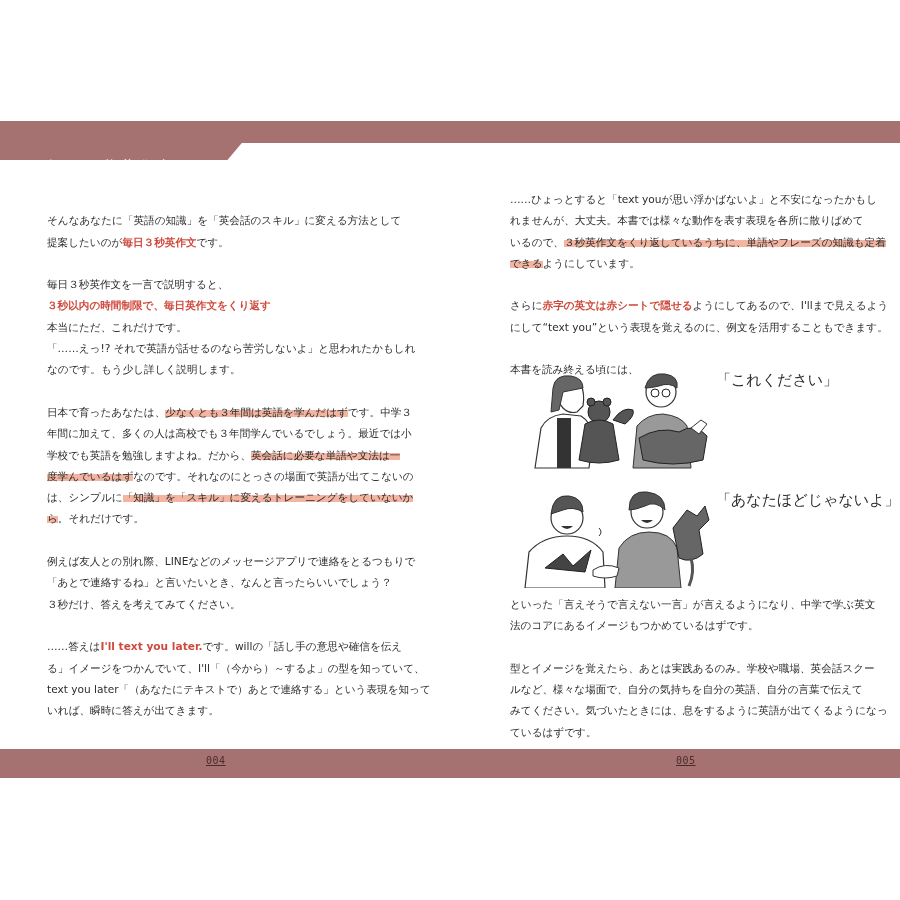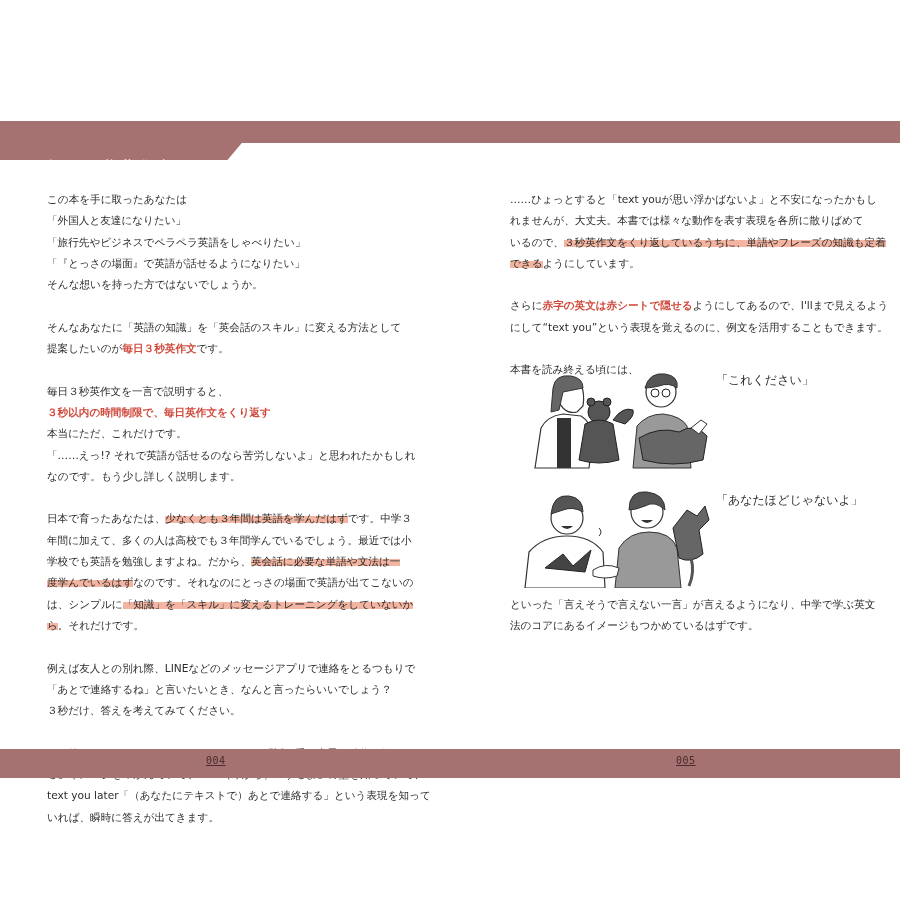--- a/index.html
+++ b/index.html
@@ -11,38 +11,31 @@
   .header-title { position:absolute; left:48px; top:143px; color:#ffffff; font-size:11.5px; font-weight:bold;
                   letter-spacing:7px; line-height:14px;margin-top:15px; }
   .footer-band { position:absolute; left:0; top:749px; width:900px; height:29px; background:#a57171; }
   .page-num { position:absolute; top:755px; font-family:"DejaVu Sans Mono", monospace; font-size:10px;
               color:#4a2c2c; letter-spacing:0.5px;text-decoration:underline; }
   .col { position:absolute; font-size:10.6px; line-height:21.3px; white-space:nowrap; }
   .col p { margin:0; }
   .gap { height:21.3px; }
   .red { color:#cf4a3c; font-weight:bold; }
   .hl { background:linear-gradient(to bottom, transparent 30%, #f3b5a1 30%, #f3b5a1 92%, transparent 92%);margin-top:40px; }
-  .caption { position:absolute; font-size:12px; line-height:16px; white-space:nowrap;text-align:right; }
+  .caption { position:absolute; font-size:15px; line-height:16px; white-space:nowrap;text-align:right; }
   .illus { position:absolute; }
 </style>
 </head>
 <body>
 
 <div class="header-band"></div>
 <div class="header-tab"></div>
 <div class="header-title">毎日３秒英作文とは</div>
 
 <div class="col" style="left:47px; top:189px;">
-  <p>
-    <span>この本を手に取ったあなたは</span><br>
-    <span>「外国人と友達になりたい」</span><br>
-    <span>「旅行先やビジネスでペラペラ英語をしゃべりたい」</span><br>
-    <span>「『とっさの場面』で英語が話せるようになりたい」</span><br>
-    <span>そんな想いを持った方ではないでしょうか。</span>
-  </p>
   <div class="gap"></div>
   <p>
     <span>そんなあなたに「英語の知識」を「英会話のスキル」に変える方法として</span><br>
     <span>提案したいのが</span><span class="red">毎日３秒英作文</span><span>です。</span>
   </p>
   <div class="gap"></div>
   <p>
     <span>毎日３秒英作文を一言で説明すると、</span><br>
     <span class="red">３秒以内の時間制限で、毎日英作文をくり返す</span><br>
     <span>本当にただ、これだけです。</span><br>
@@ -134,17 +127,23 @@
   <path d="M176 70 q4 14 -2 28" fill="none" stroke="#555" stroke-width="3"></path>
 </svg>
 <div class="caption" style="left:716px; top:492px;">「あなたほどじゃないよ」</div>
 
 <div class="col" style="left:510px; top:594px;">
   <p>
     <span>といった「言えそうで言えない一言」が言えるようになり、中学で学ぶ英文</span><br>
     <span>法のコアにあるイメージもつかめているはずです。</span>
   </p>
   <div class="gap"></div>
+  <p>
+    <span>型とイメージを覚えたら、あとは実践あるのみ。学校や職場、英会話スクー</span><br>
+    <span>ルなど、様々な場面で、自分の気持ちを自分の英語、自分の言葉で伝えて</span><br>
+    <span>みてください。気づいたときには、息をするように英語が出てくるようになっ</span><br>
+    <span>ているはずです。</span>
+  </p>
 </div>
 
 <div class="footer-band"></div>
 <div class="page-num" style="left:206px;">004</div>
 <div class="page-num" style="left:676px;">005</div>
 
 </body></html>

